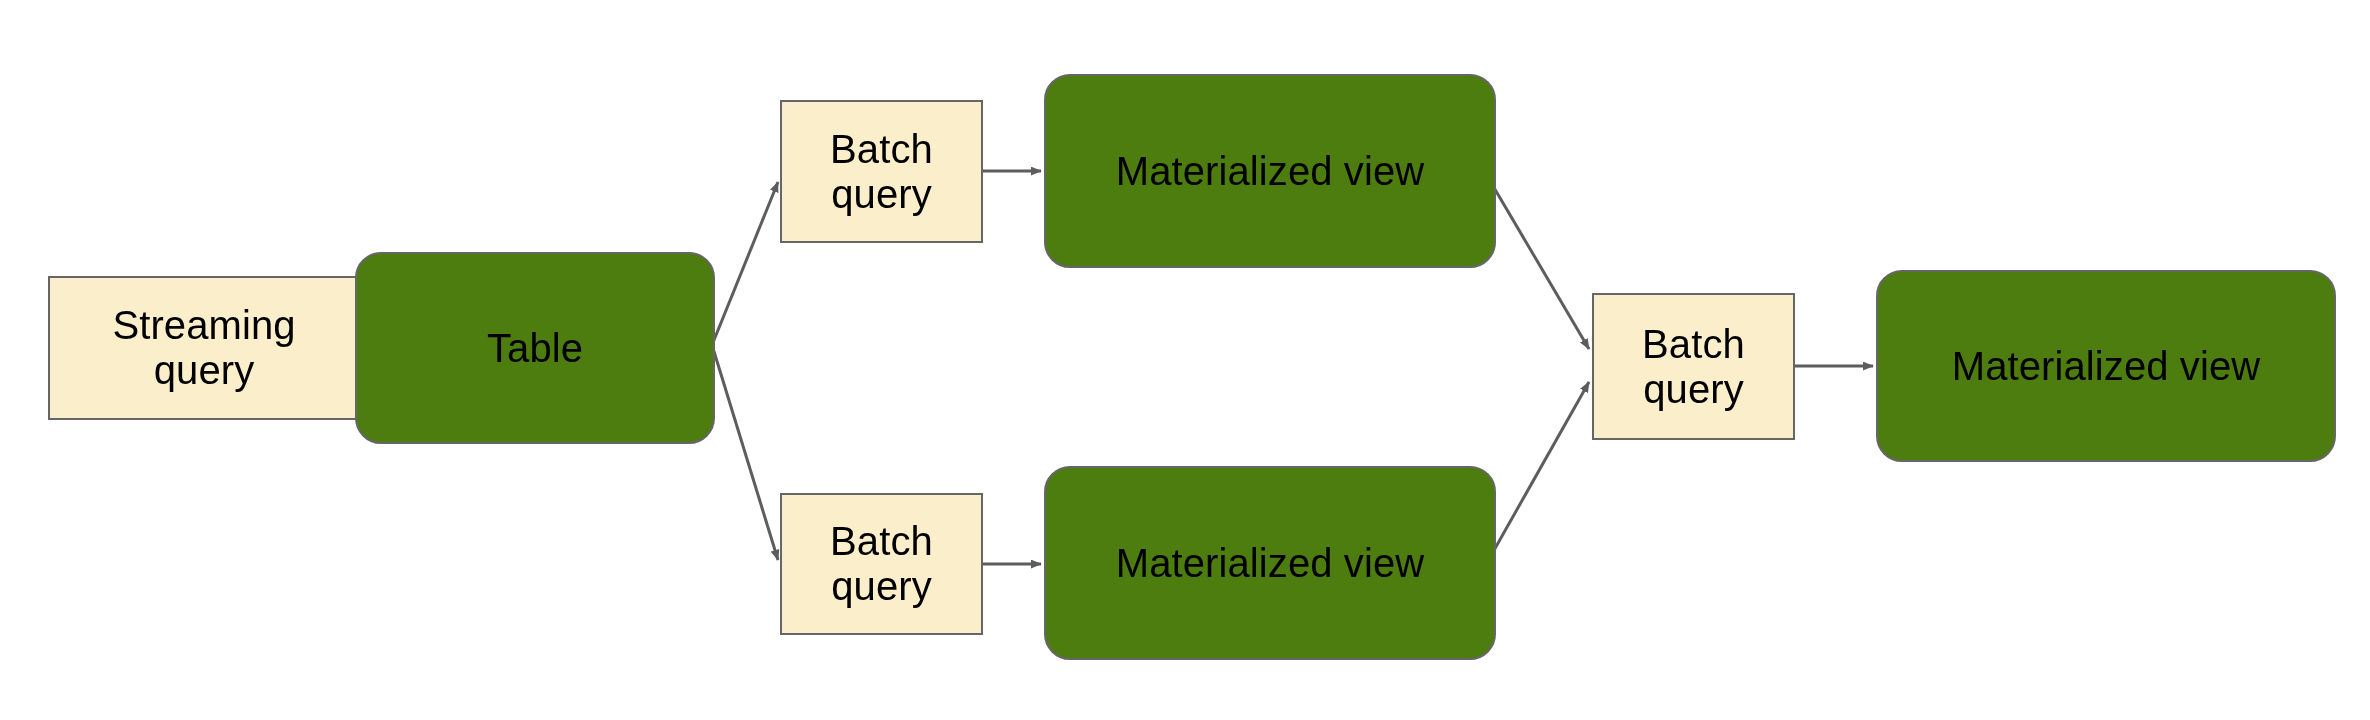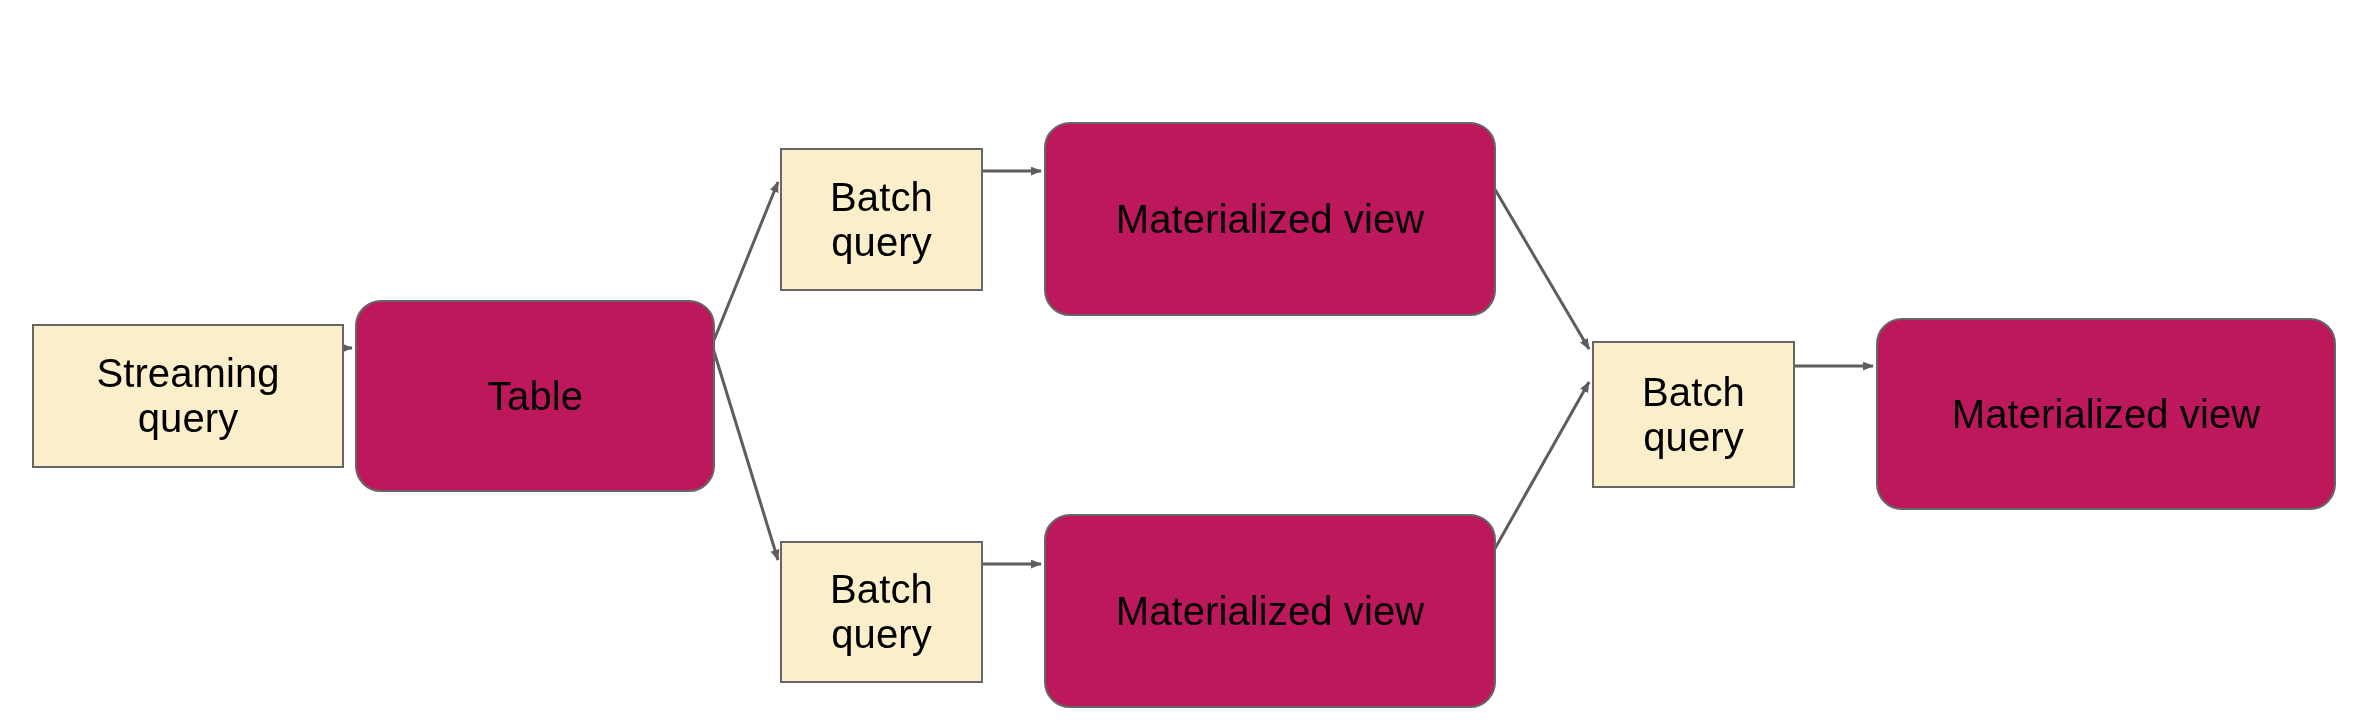--- a/index.html
+++ b/index.html
@@ -33,32 +33,31 @@
     align-items: center;
     justify-content: center;
     text-align: center;
     border: 2px solid #666666;
     color: #000000;
     font-family: "Liberation Sans", sans-serif;
     font-size: 40px;
     line-height: 1.12;
     letter-spacing: 0.1px;
     white-space: pre-line;
-    margin-top: 48px;
   }
   .node-query {
     background: #fbeecb;
     border-radius: 0;
   }
   .node-store {
-    background: #be185d;
+    background: #4d7c0f;
     border-radius: 26px;
   }
   
-  #node-streaming-query { left: 32px;   top: 276px; width: 312px; height: 144px; }
+  #node-streaming-query { left: 48px;   top: 276px; width: 312px; height: 144px; }
   #node-table           { left: 355px;  top: 252px; width: 360px; height: 192px; text-align: right; }
   #node-batch-query-top { left: 780px;  top: 100px; width: 203px; height: 143px; }
   #node-mv-top          { left: 1044px; top: 74px;  width: 452px; height: 194px; }
   #node-batch-query-bot { left: 780px;  top: 493px; width: 203px; height: 142px; }
   #node-mv-bot          { left: 1044px; top: 466px; width: 452px; height: 194px; }
   #node-batch-query-mrg { left: 1592px; top: 293px; width: 203px; height: 147px; }
   #node-mv-right        { left: 1876px; top: 270px; width: 460px; height: 192px; }
 </style>
 </head>
 <body>

